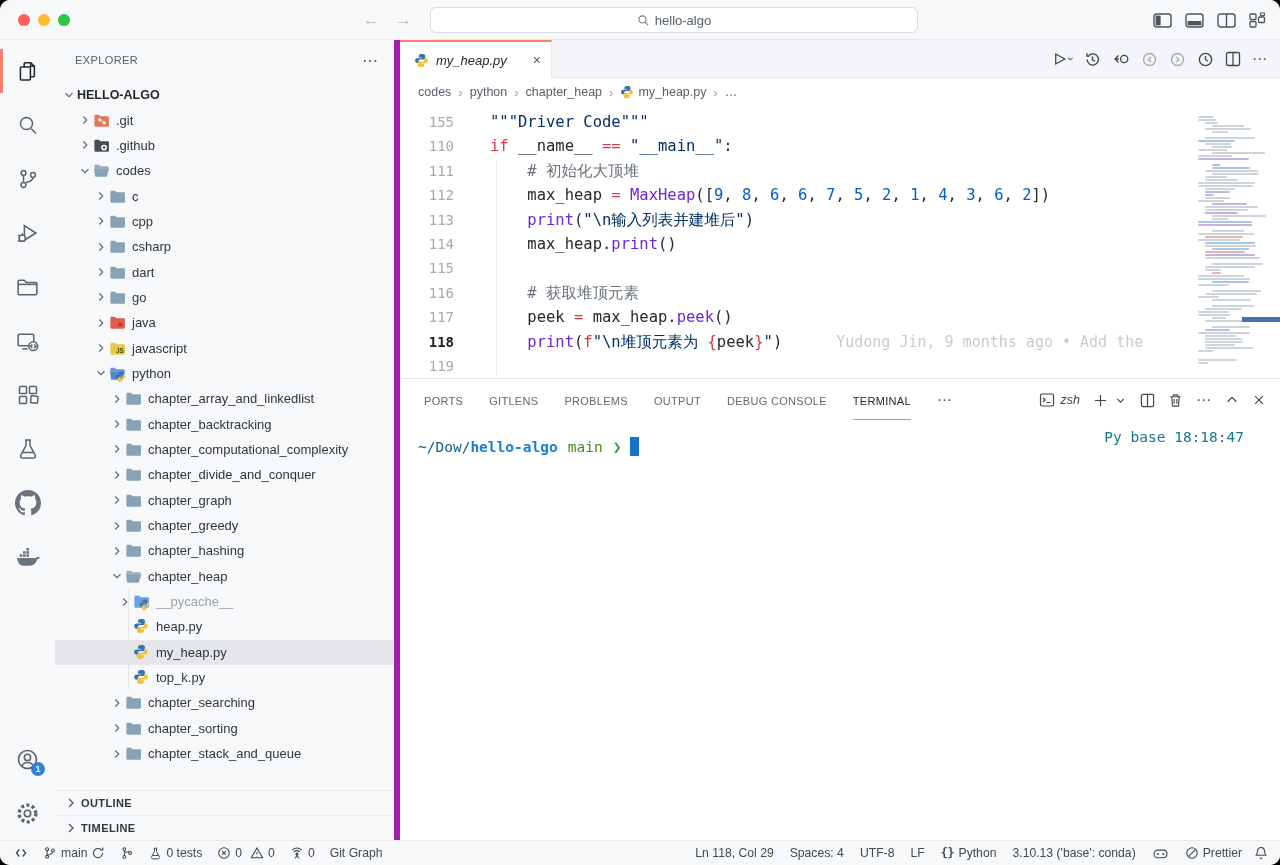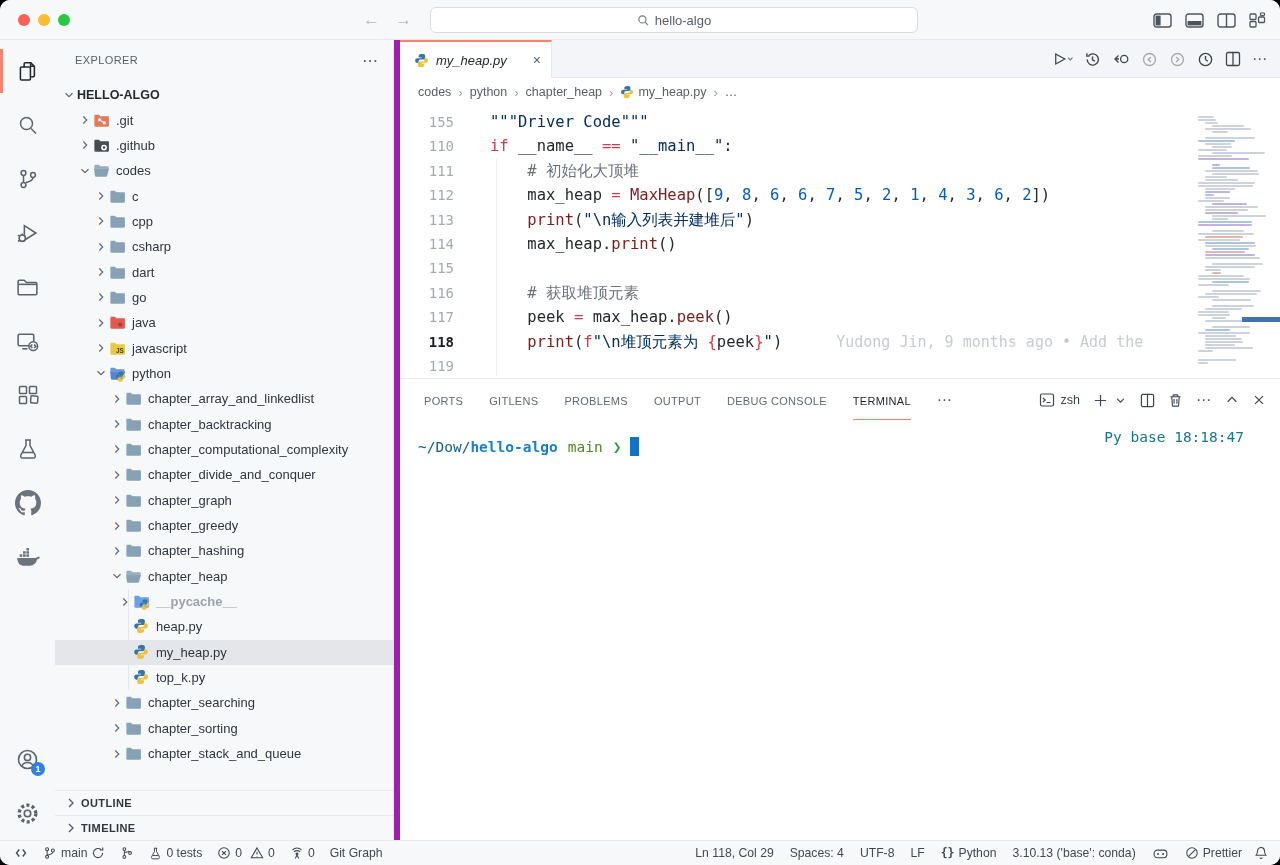--- a/index.html
+++ b/index.html
@@ -37,21 +37,21 @@
   .sidebar { width:345px; flex:0 0 auto; background:#f7f8fa; border-right:6px solid #a21caf;
              display:flex; flex-direction:column; min-height:0; }
   .sb-header { height:40px; flex:0 0 auto; display:flex; align-items:center; padding:0 16px 0 20px; }
   .sb-title { font-size:11px; letter-spacing:.4px; color:#57606a; }
   .sb-menu { margin-left:auto; color:#57606a; font-size:16px; cursor:pointer; }
   .tree { flex:1 1 auto; overflow:hidden; padding-top:2px; }
   .tree-row { height:25.35px; display:flex; align-items:center; font-size:13px; color:#2f363d;
               position:relative; cursor:pointer; white-space:nowrap; }
   .tree-row.selected { background:#e4e6ea; }
   .tree-row.root { font-weight:bold; color:#24292e; font-size:12.5px; }
-  .tree-row.muted .tree-label { color:#9aa3ab;font-weight:bold; }
+  .tree-row.muted .tree-label { color:#9aa3ab; }
   .tree-chev { width:16px; height:16px; flex:0 0 16px; display:flex; align-items:center; justify-content:center; }
   .tree-icon { width:17px; height:17px; flex:0 0 17px; margin-right:6px; }
   .tree-row[data-depth="4"]::before { content:''; position:absolute; left:73px; top:0; bottom:0;
               border-left:1px solid #e3e6ea; }
   .sb-section { height:25px; flex:0 0 auto; border-top:1px solid #e7e9ec; display:flex; align-items:center;
                 padding-left:8px; gap:2px; cursor:pointer; }
   .sb-section b { font-size:11px; letter-spacing:.4px; color:#30363d; font-weight:bold; }
 
   
   .editor-col { flex:1 1 auto; display:flex; flex-direction:column; min-width:0; background:#fff; }
@@ -75,21 +75,21 @@
   .code-scroll { display:flex; padding-top:4px; }
   .gutter { width:64px; flex:0 0 64px; text-align:right; padding-right:10px;
             font-family:"DejaVu Sans Mono","Liberation Mono",monospace; font-size:14px; color:#a3aab2; }
   .gutter div { height:24.4px; line-height:24.4px; }
   .gutter div.active { color:#1b1f23; font-weight:bold; }
   .code-lines { flex:1; min-width:0; padding-left:26px; font-family:"DejaVu Sans Mono","Liberation Mono",monospace;
                 font-size:15.5px; white-space:pre; }
   .code-lines .cl { height:24.4px; line-height:24.4px; }
   .tk-k,.tk-o { color:#d73a49; }
   .tk-s { color:#032f62; }
-  .tk-f { color:#7f1d1d; }
+  .tk-f { color:#6d28d9; }
   .tk-n { color:#005cc5; }
   .tk-c { color:#6a737d; }
   .tk-p { color:#24292e; }
   .blame { color:#c6cbd1; margin-left:54px; font-size:15px; }
   .indent-guide { position:absolute; left:96px; top:53px; height:217px; border-left:1px solid #eceef1; }
   .minimap { position:absolute; right:0; top:0; bottom:0; width:86px; background:#fff; padding-top:10px;
              overflow:hidden; z-index:4; }
   .mm-line { height:2px; margin-bottom:1px; border-radius:1px; background:#c9cfd7; }
   .overview-marker { position:absolute; right:0; top:211px; width:38px; height:5px; background:#4472ad; z-index:6; }
 
@@ -836,21 +836,21 @@
           <span class="ptab">DEBUG CONSOLE</span>
           <span class="ptab active">TERMINAL</span>
           <span class="ellip">⋯</span>
           <div class="panel-right">
             <span class="ic">
                 <svg width="16" height="16" viewBox="0 0 16 16" fill="none" stroke="#3f464d" stroke-width="1.2">
                   <rect x="1.5" y="2" width="13" height="12" rx="1.5"></rect>
                   <path d="M4 6l2.2 2L4 10M7.5 10.5h4"></path>
                 </svg>
               </span>
-            <span class="shell-label" style="margin-left:-7px;">zsh</span>
+            <span class="shell-label" style="margin-left:-7px;font-style:italic;">zsh</span>
             <span class="ic">
                 <svg width="15" height="15" viewBox="0 0 16 16" fill="none" stroke="#3f464d" stroke-width="1.3">
                   <path d="M8 2v12M2 8h12"></path>
                 </svg>
               </span>
             <span class="ic" style="margin-left:-7px;">
                 <svg width="13" height="13" viewBox="0 0 16 16" fill="none" stroke="#3f464d" stroke-width="1.4">
                   <path d="M4 6l4 4 4-4"></path>
                 </svg>
               </span>

